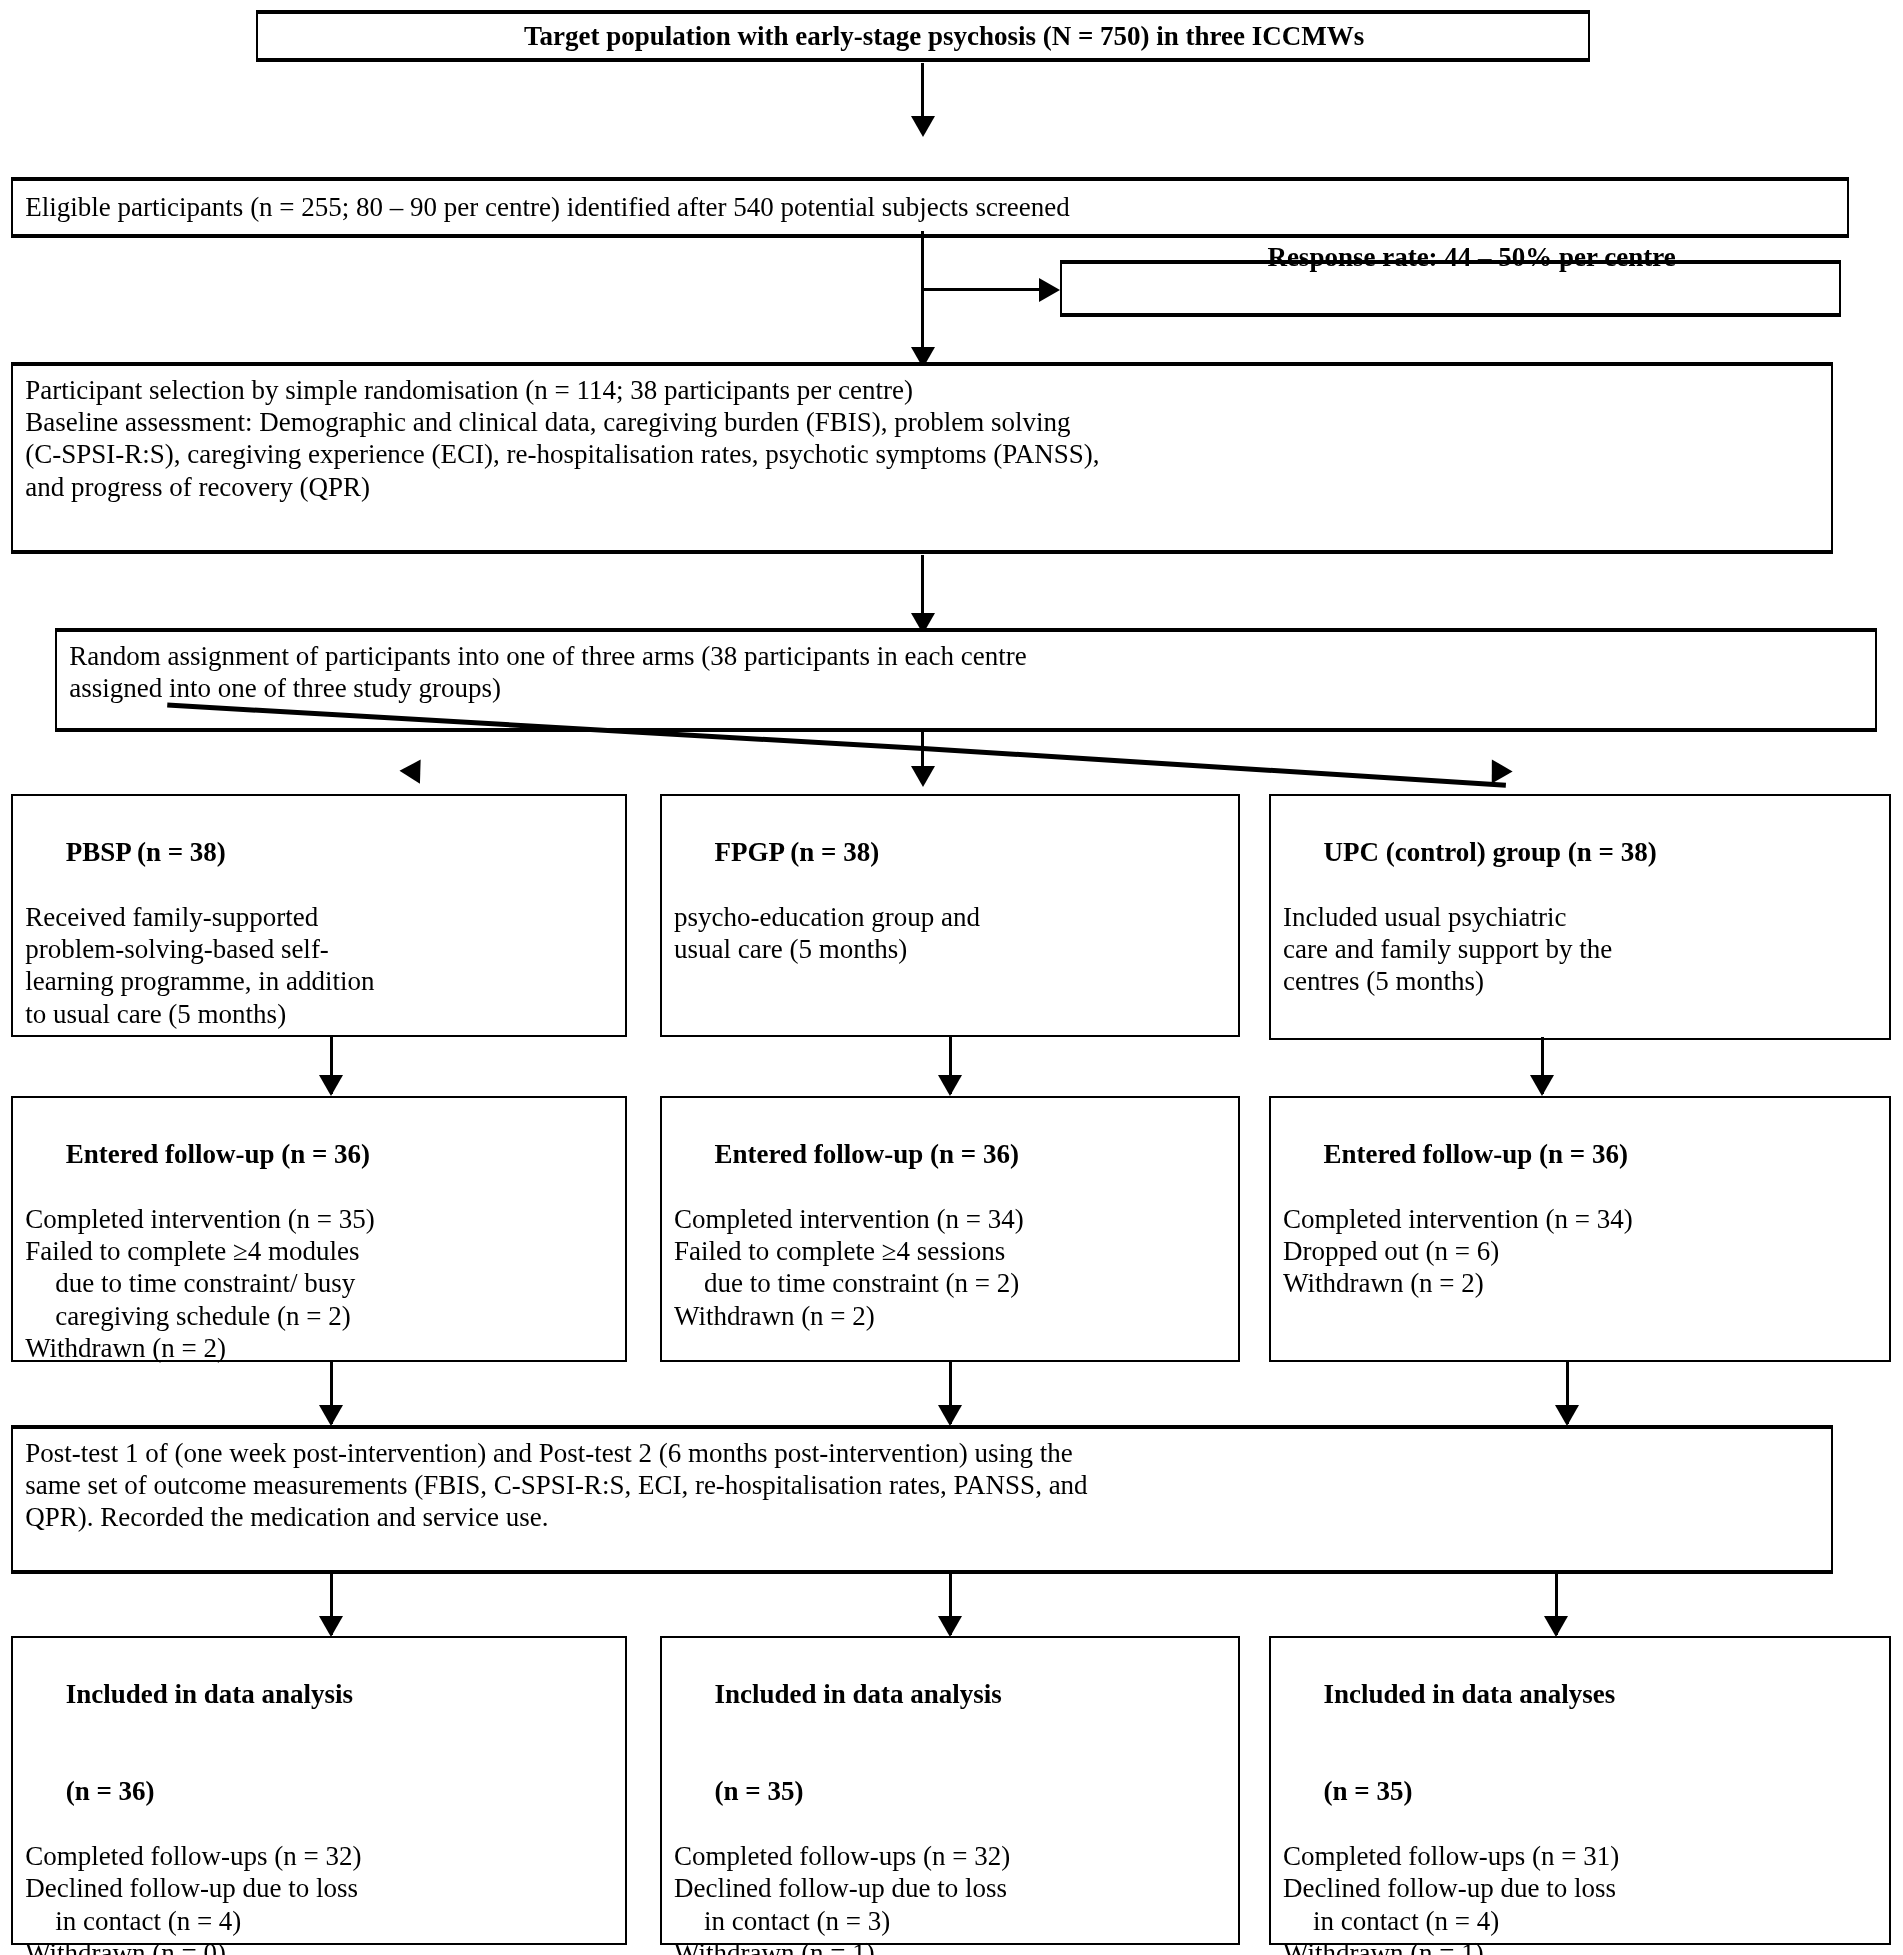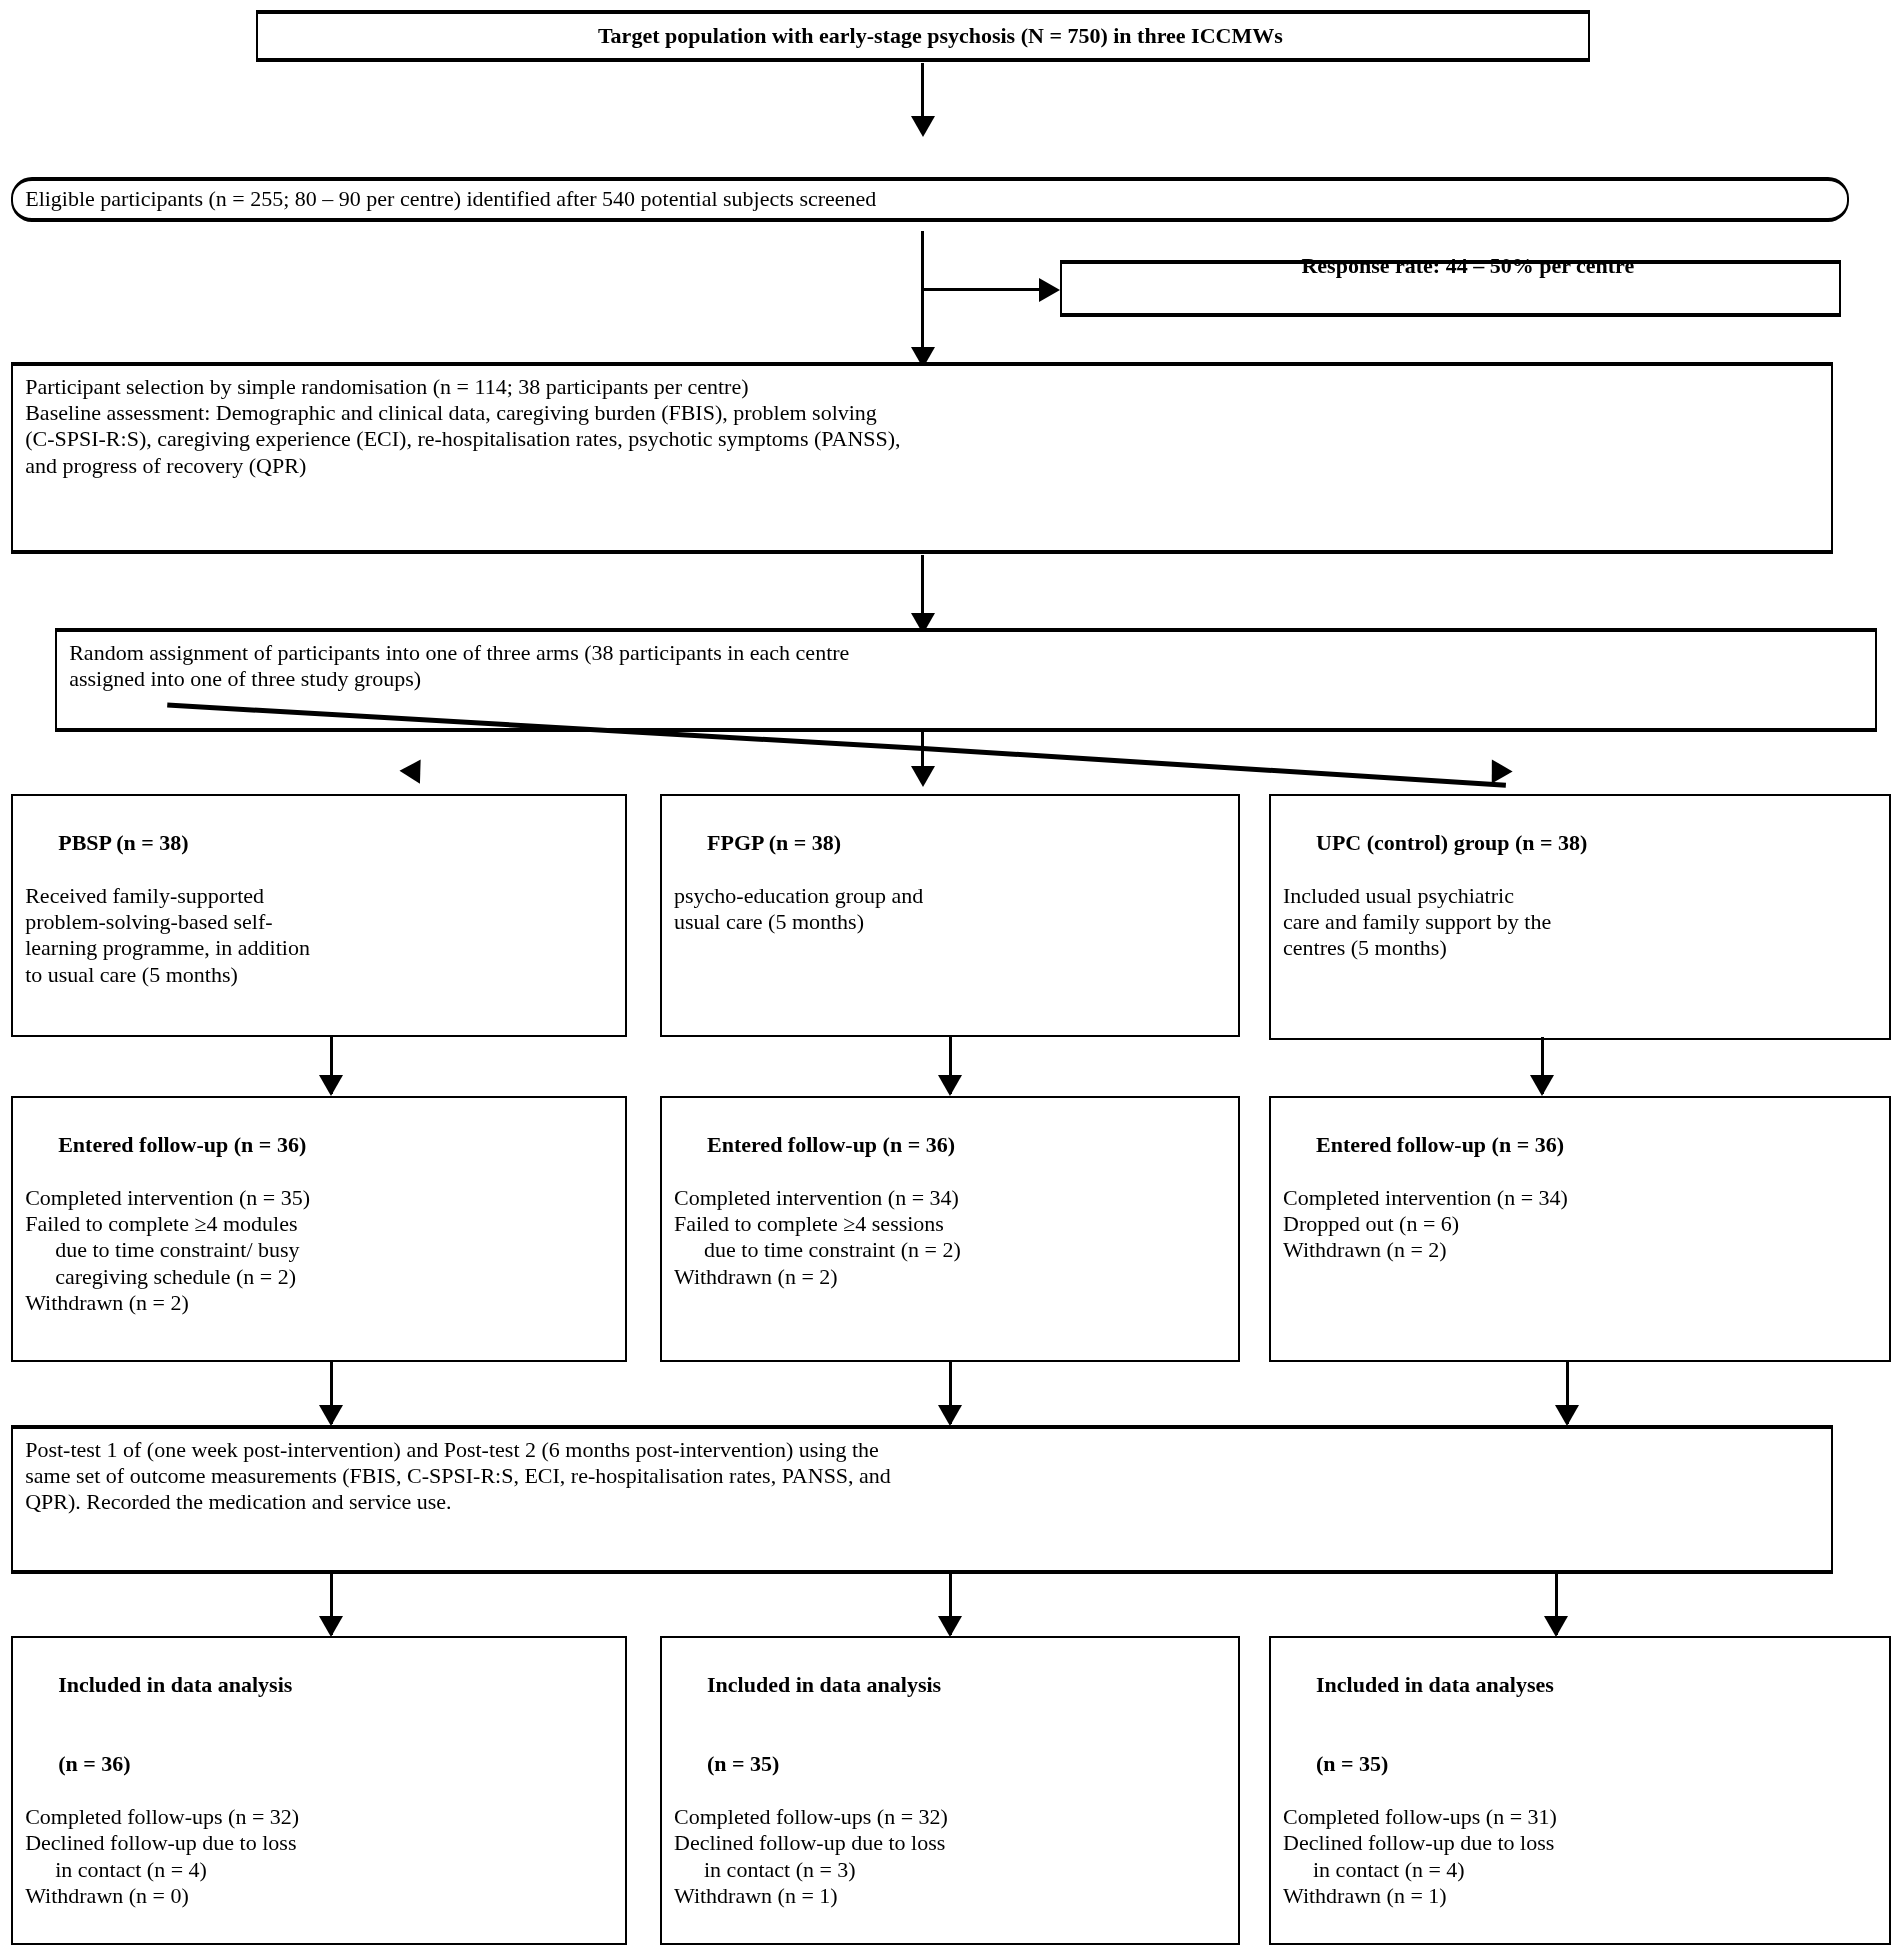--- a/index.html
+++ b/index.html
@@ -9,21 +9,21 @@
     color:#000000;
     -webkit-font-smoothing:antialiased;
   }
   #stage{position:absolute;left:0;top:0;width:1903px;height:1955px;overflow:hidden;}
 
   .box{
     position:absolute;
     border:2.8px solid #000;
     background:#fff;
     box-sizing:border-box;
-    font-size:22px;
+    font-size:27px;
     line-height:1.20;
     padding:7.5px 10.3px 7.5px 12px;
   }
   .box.tall-border{border-width:4.7px 2.8px;}
   .box .ln{display:block;white-space:pre-wrap;}
   .box .ln.ind{padding-left:30px;}
   b{font-weight:bold;}
   .center{text-align:center;}
 
   
@@ -52,21 +52,21 @@
 
   <div class="box tall-border center" style="left:256px;top:10.3px;width:1334px;height:52px;display:flex;align-items:center;justify-content:center;">
     <span class="ln">
       <b>Target population with early-stage psychosis (N = 750) in three ICCMWs</b>
     </span>
   </div>
 
   <div class="vline" style="left:921px;top:63px;height:68px;"></div>
   <div class="arrowhead" style="left:911px;top:116px;"></div>
 
-  <div class="box tall-border" style="left:11.2px;top:177px;width:1838px;height:45px;display:flex;align-items:center;border-radius:21px;">
+  <div class="box tall-border" style="left:11.2px;top:177px;width:1838px;height:61px;display:flex;align-items:center;">
     <span class="ln">Eligible participants (n = 255; 80 – 90 per centre) identified after 540 potential subjects screened</span>
   </div>
 
   <div class="vline" style="left:921px;top:231px;height:132px;"></div>
   <div class="arrowhead" style="left:911px;top:347px;"></div>
 
   <div class="hline" style="left:923px;top:288px;width:127px;"></div>
   <div class="arrowhead right" style="left:1039px;top:278px;"></div>
 
   <div class="box tall-border center" style="left:1060px;top:260px;width:781px;height:57px;display:flex;align-items:flex-end;justify-content:center;">

